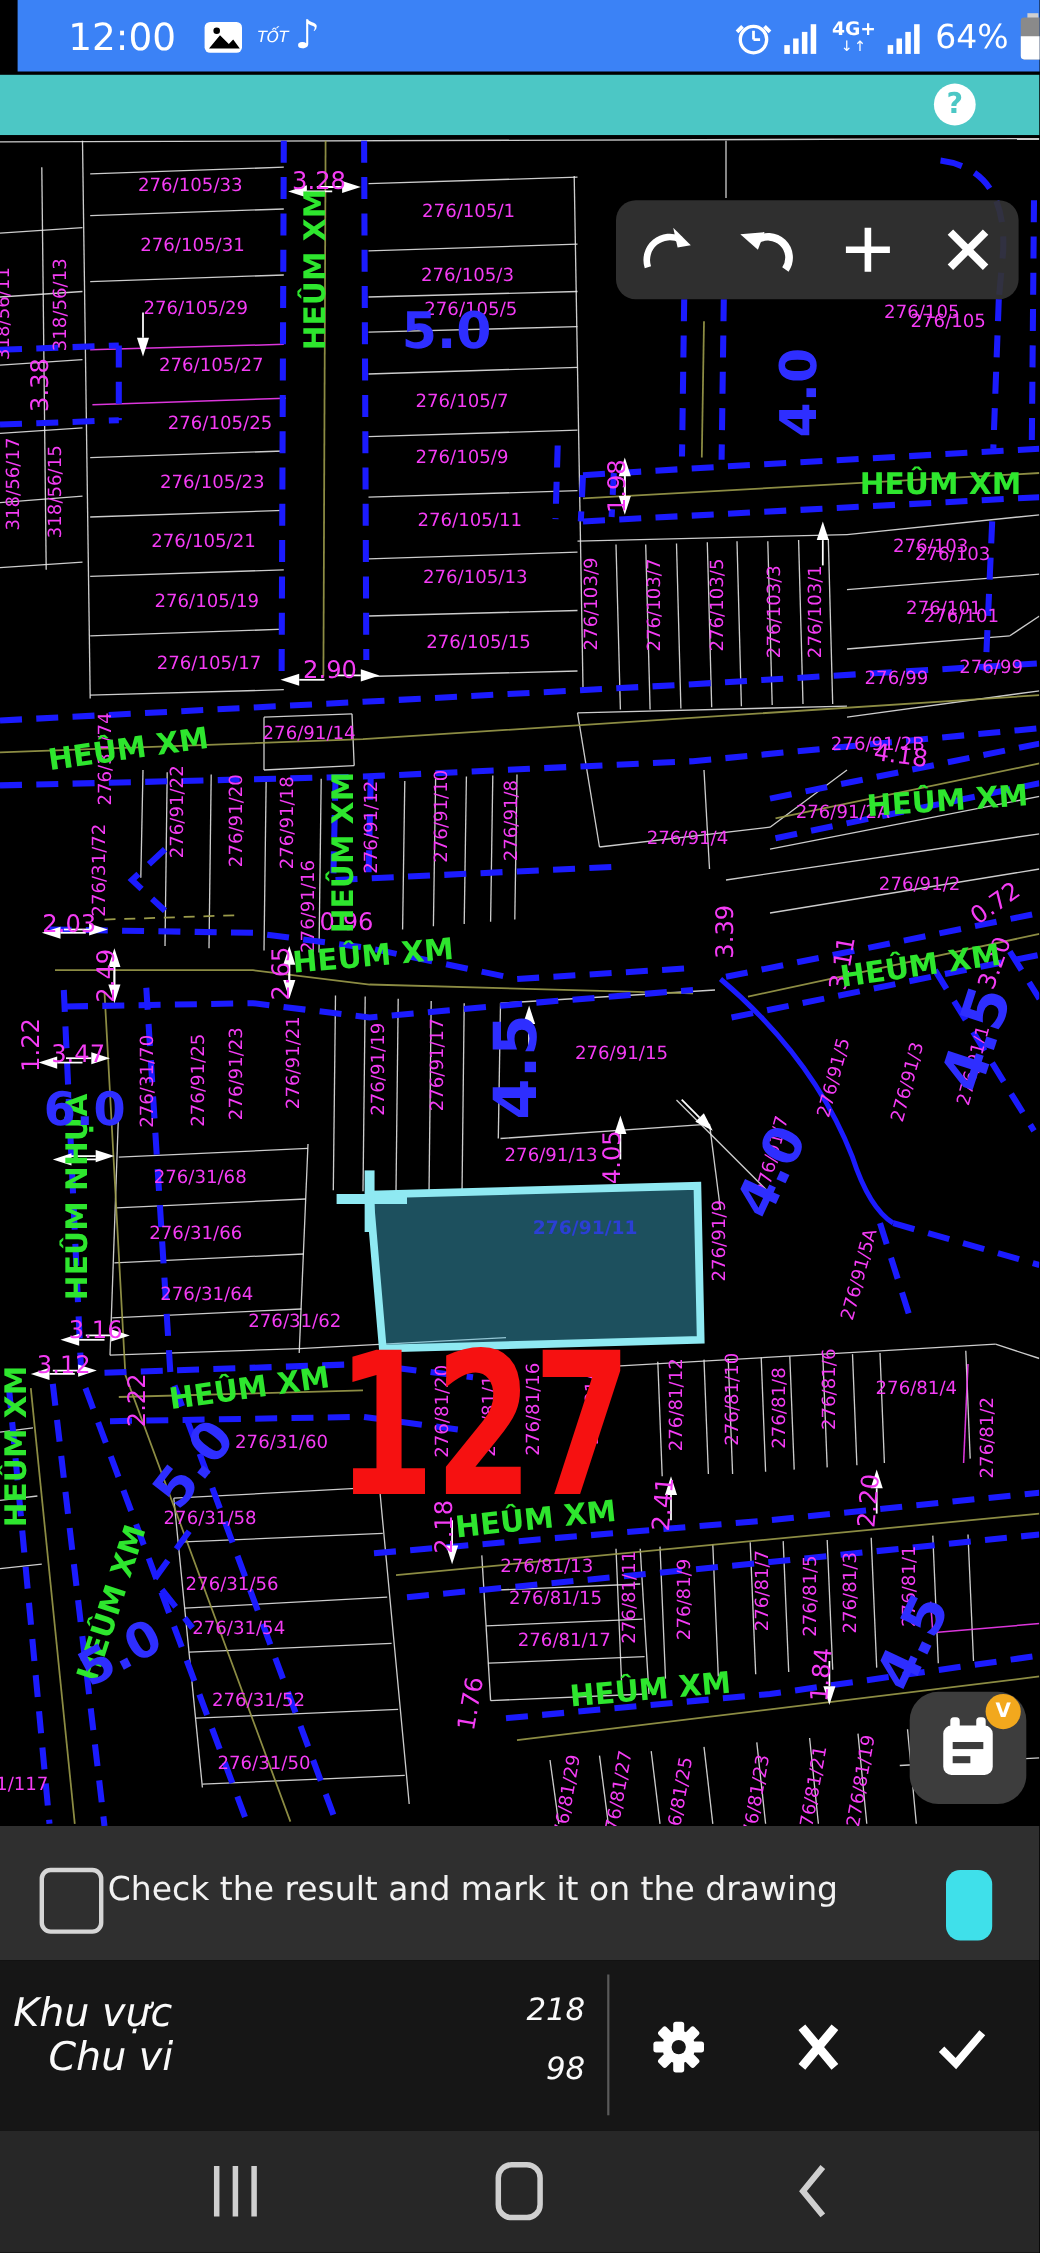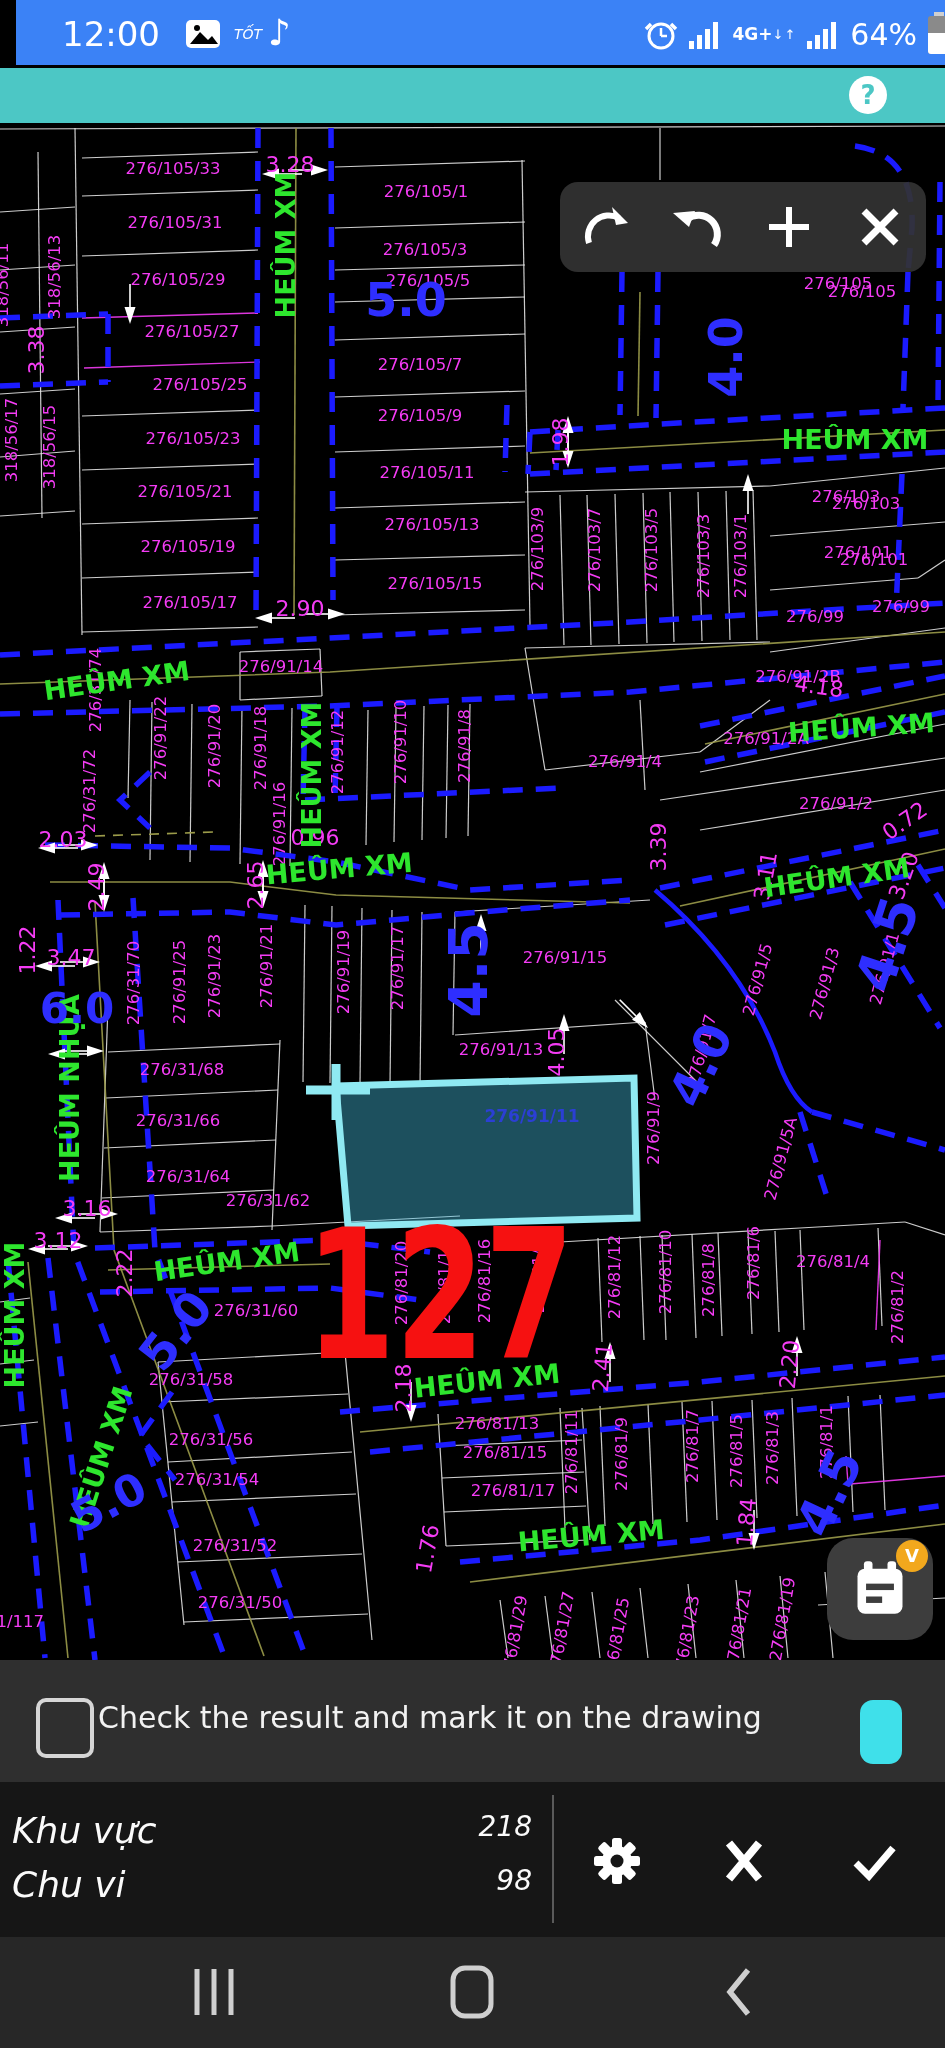--- a/index.html
+++ b/index.html
@@ -5,21 +5,21 @@
   html,body{margin:0;padding:0;background:#000;}
   body{width:945px;height:2048px;position:relative;overflow:hidden;
        font-family:"DejaVu Sans",sans-serif;-webkit-font-smoothing:antialiased;}
   .abs{position:absolute;}
   
   #status-bar{left:16px;top:0;width:945px;height:65px;background:#3b82f6;color:#fff;}
   #status-time{left:46px;top:14px;font-size:34px;color:#fff;}
   .st-ic{top:16px;}
   #status-right{right:10px;top:0;height:68px;display:flex;align-items:center;gap:10px;position:absolute;}
   #battery-pct{font-size:30px;color:#fff;}
-  #net-4g{display:flex;flex-direction:row;align-items:center;line-height:1;color:#fff;}
+  #net-4g{display:flex;flex-direction:column;align-items:center;line-height:1;color:#fff;}
   #net-4g .t{font-size:17px;font-weight:bold;}
   #net-4g .a{font-size:13px;letter-spacing:1px;}
   
   #title-bar{left:0;top:68px;width:945px;height:55px;background:#4cc7c5;}
   #title-text{width:945px;text-align:center;top:10px;font-size:31px;color:#fff;}
   #help-btn{left:849px;top:8px;width:38px;height:38px;border-radius:50%;background:#fff;
             color:#4cc7c5;font-size:26px;font-weight:bold;text-align:center;line-height:38px;}
   
   #map-wrap{left:0;top:123px;width:945px;height:1537px;background:#000;}
   
@@ -593,21 +593,21 @@
 <div id="free-badge" class="abs v-badge">V</div>
 
 <div id="check-bar" class="abs"></div>
 <div id="check-box" class="abs"></div>
 <div id="check-label" class="abs">Check the result and mark it on the drawing</div>
 <div id="cyan-chip" class="abs"></div>
 
 <div id="result-panel" class="abs">
   <div class="res-label abs" style="top:28px;">Khu vực</div>
   <div class="res-value abs" style="left:432px;top:28px;">218</div>
-  <div class="res-label abs" style="top:82px;">Chu vi</div>
+  <div class="res-label abs" style="top:68px;margin-left:32px;">Chu vi</div>
   <div class="res-value abs" style="left:432px;top:82px;">98</div>
 </div>
 <div id="res-divider" class="abs"></div>
 <div class="res-btn abs" style="left:587px;">
   <svg width="58" height="58" viewBox="-29 -29 58 58">
     <g id="gear-g">
         <rect x="-5" y="-23" width="10" height="11" rx="2.5" fill="#fff" transform="rotate(0)"></rect>
         <rect x="-5" y="-23" width="10" height="11" rx="2.5" fill="#fff" transform="rotate(45)"></rect>
         <rect x="-5" y="-23" width="10" height="11" rx="2.5" fill="#fff" transform="rotate(90)"></rect>
         <rect x="-5" y="-23" width="10" height="11" rx="2.5" fill="#fff" transform="rotate(135)"></rect>

